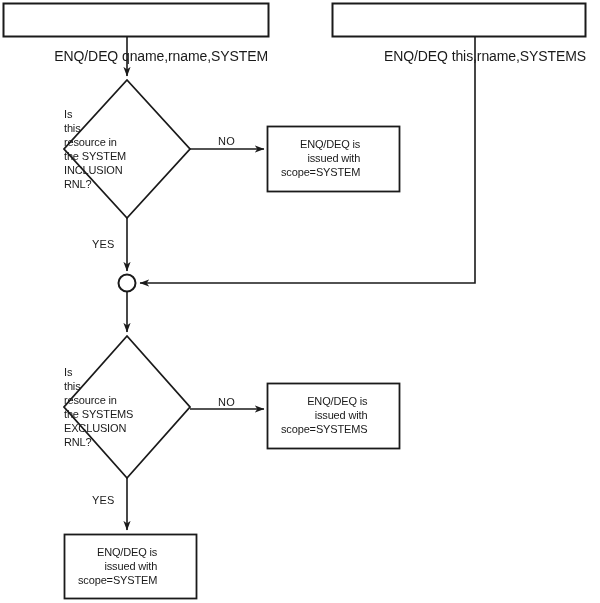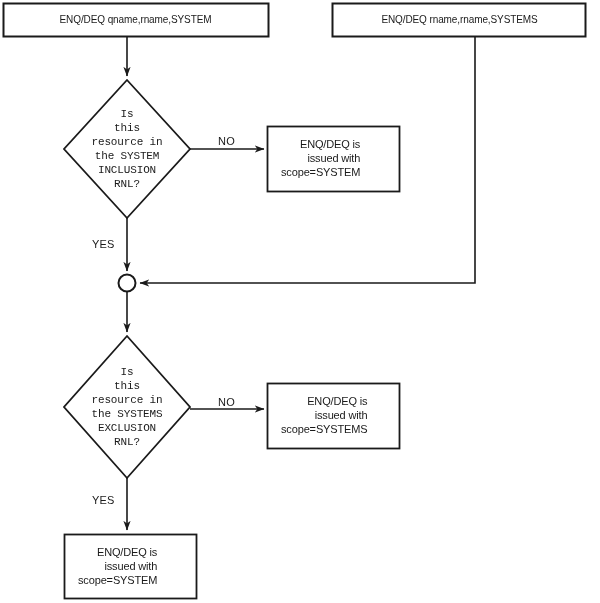--- a/index.html
+++ b/index.html
@@ -31,37 +31,36 @@
     font-size: 11px;
     line-height: 14px;
     white-space: pre-line;
     letter-spacing: -0.15px;
     pointer-events: none;
   }
   .box-text {
     text-align: right;
   }
   .diamond-text {
-    text-align: center;
     width: 126px;
-    font-family: Liberation Mono, monospace;
   }
   .edge-label {
     position: absolute;
     color: #1a1a1a;
     font-size: 11px;
     line-height: 13px;
     letter-spacing: 0.2px;
     padding-left: 8px;
   }
   .terminal-text {
-    text-align: center;
+    text-align: right;
     width: 265px;
-    font-size: 10px;
+    font-size: 14px;
     letter-spacing: -0.1px;
+    margin-top: 36px;
   }
   .terminal-text.wide {
     width: 253px;
   }
 </style>
 </head>
 <body>
 
 <div id="flowchart-root">
 
@@ -98,21 +97,21 @@
 
     <rect x="267.5" y="383.5" width="132" height="65" fill="#ffffff" stroke="#1a1a1a" stroke-width="1.8"></rect>
 
     <line x1="127" y1="478" x2="127" y2="530" stroke="#1a1a1a" stroke-width="1.6" marker-end="url(#arrowhead)"></line>
 
     <rect x="64.5" y="534.5" width="132" height="64" fill="#ffffff" stroke="#1a1a1a" stroke-width="1.8"></rect>
   </svg>
 
   <div class="node-text terminal-text" style="left:3px; top:13px;">ENQ/DEQ qname,rname,SYSTEM</div>
 
-  <div class="node-text terminal-text wide" style="left:333px; top:13px;">ENQ/DEQ rname,rname,SYSTEMS</div>
+  <div class="node-text terminal-text wide" style="left:333px; top:13px;">ENQ/DEQ this,rname,SYSTEMS</div>
 
   <div class="node-text diamond-text" style="left:64px; top:107px;">Is
 this
 resource in
 the SYSTEM
 INCLUSION
 RNL?</div>
 
   <div class="node-text box-text" style="left:281px; top:137px;">ENQ/DEQ is
 issued with

